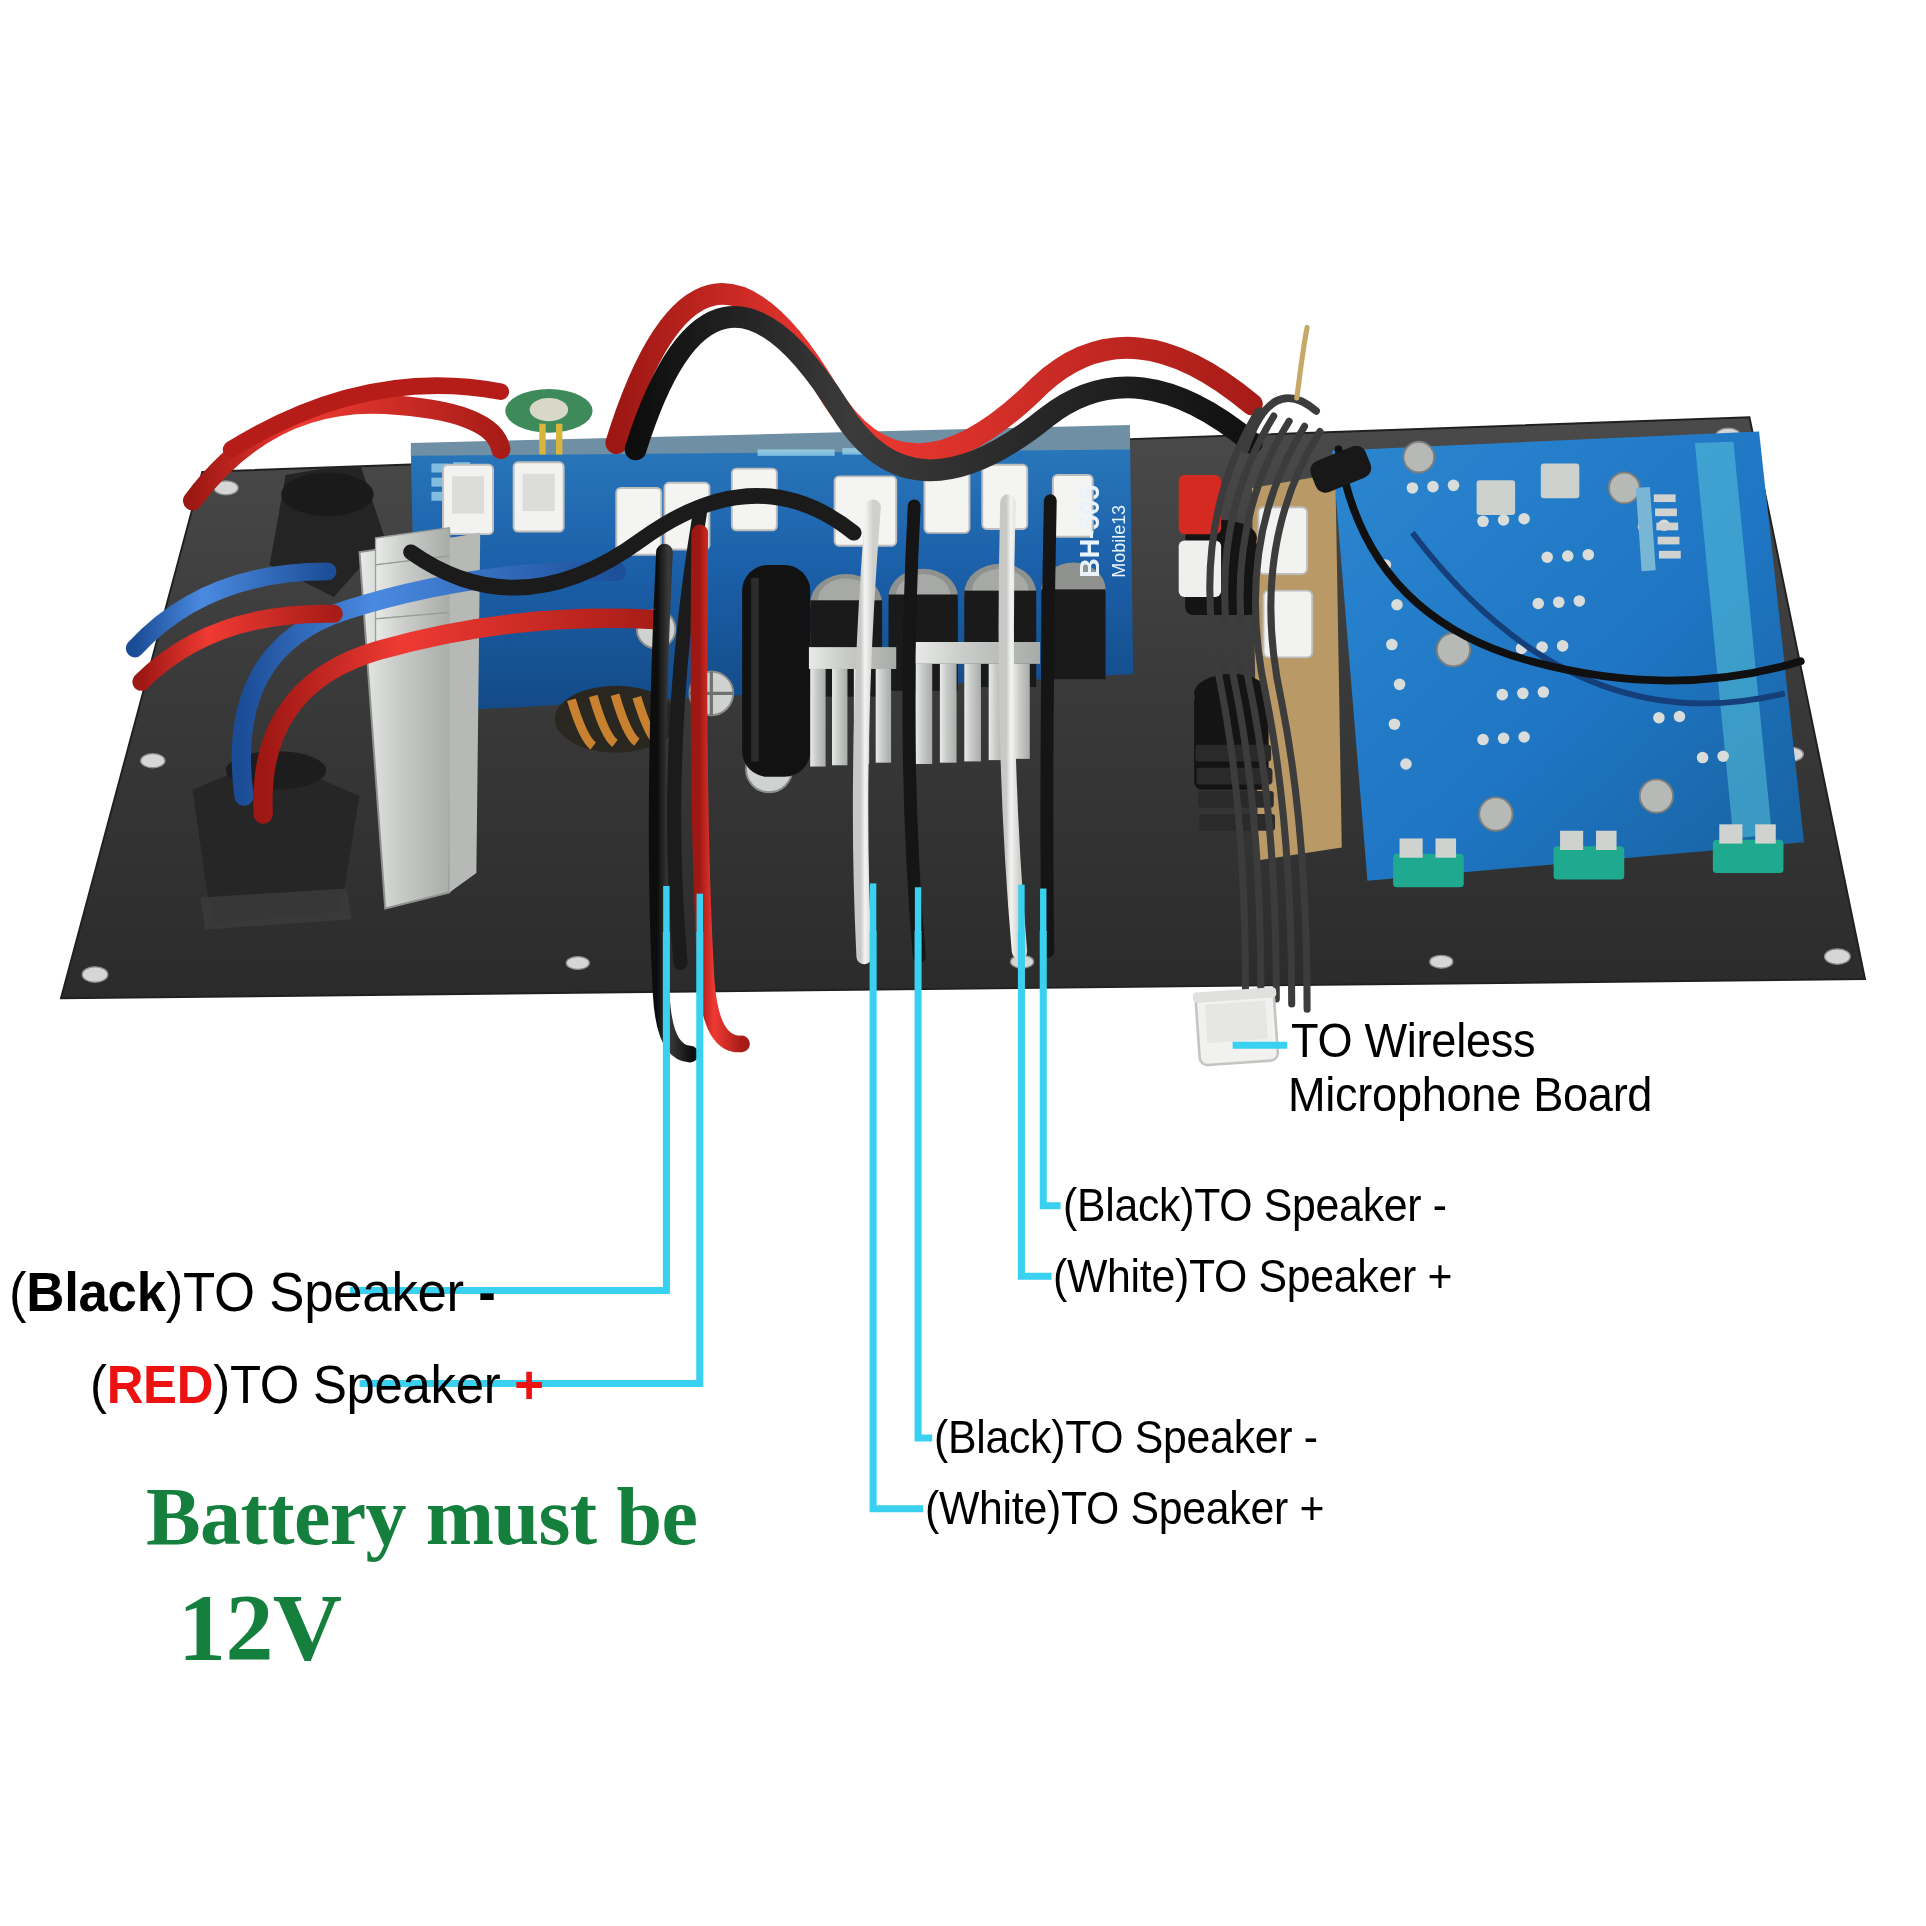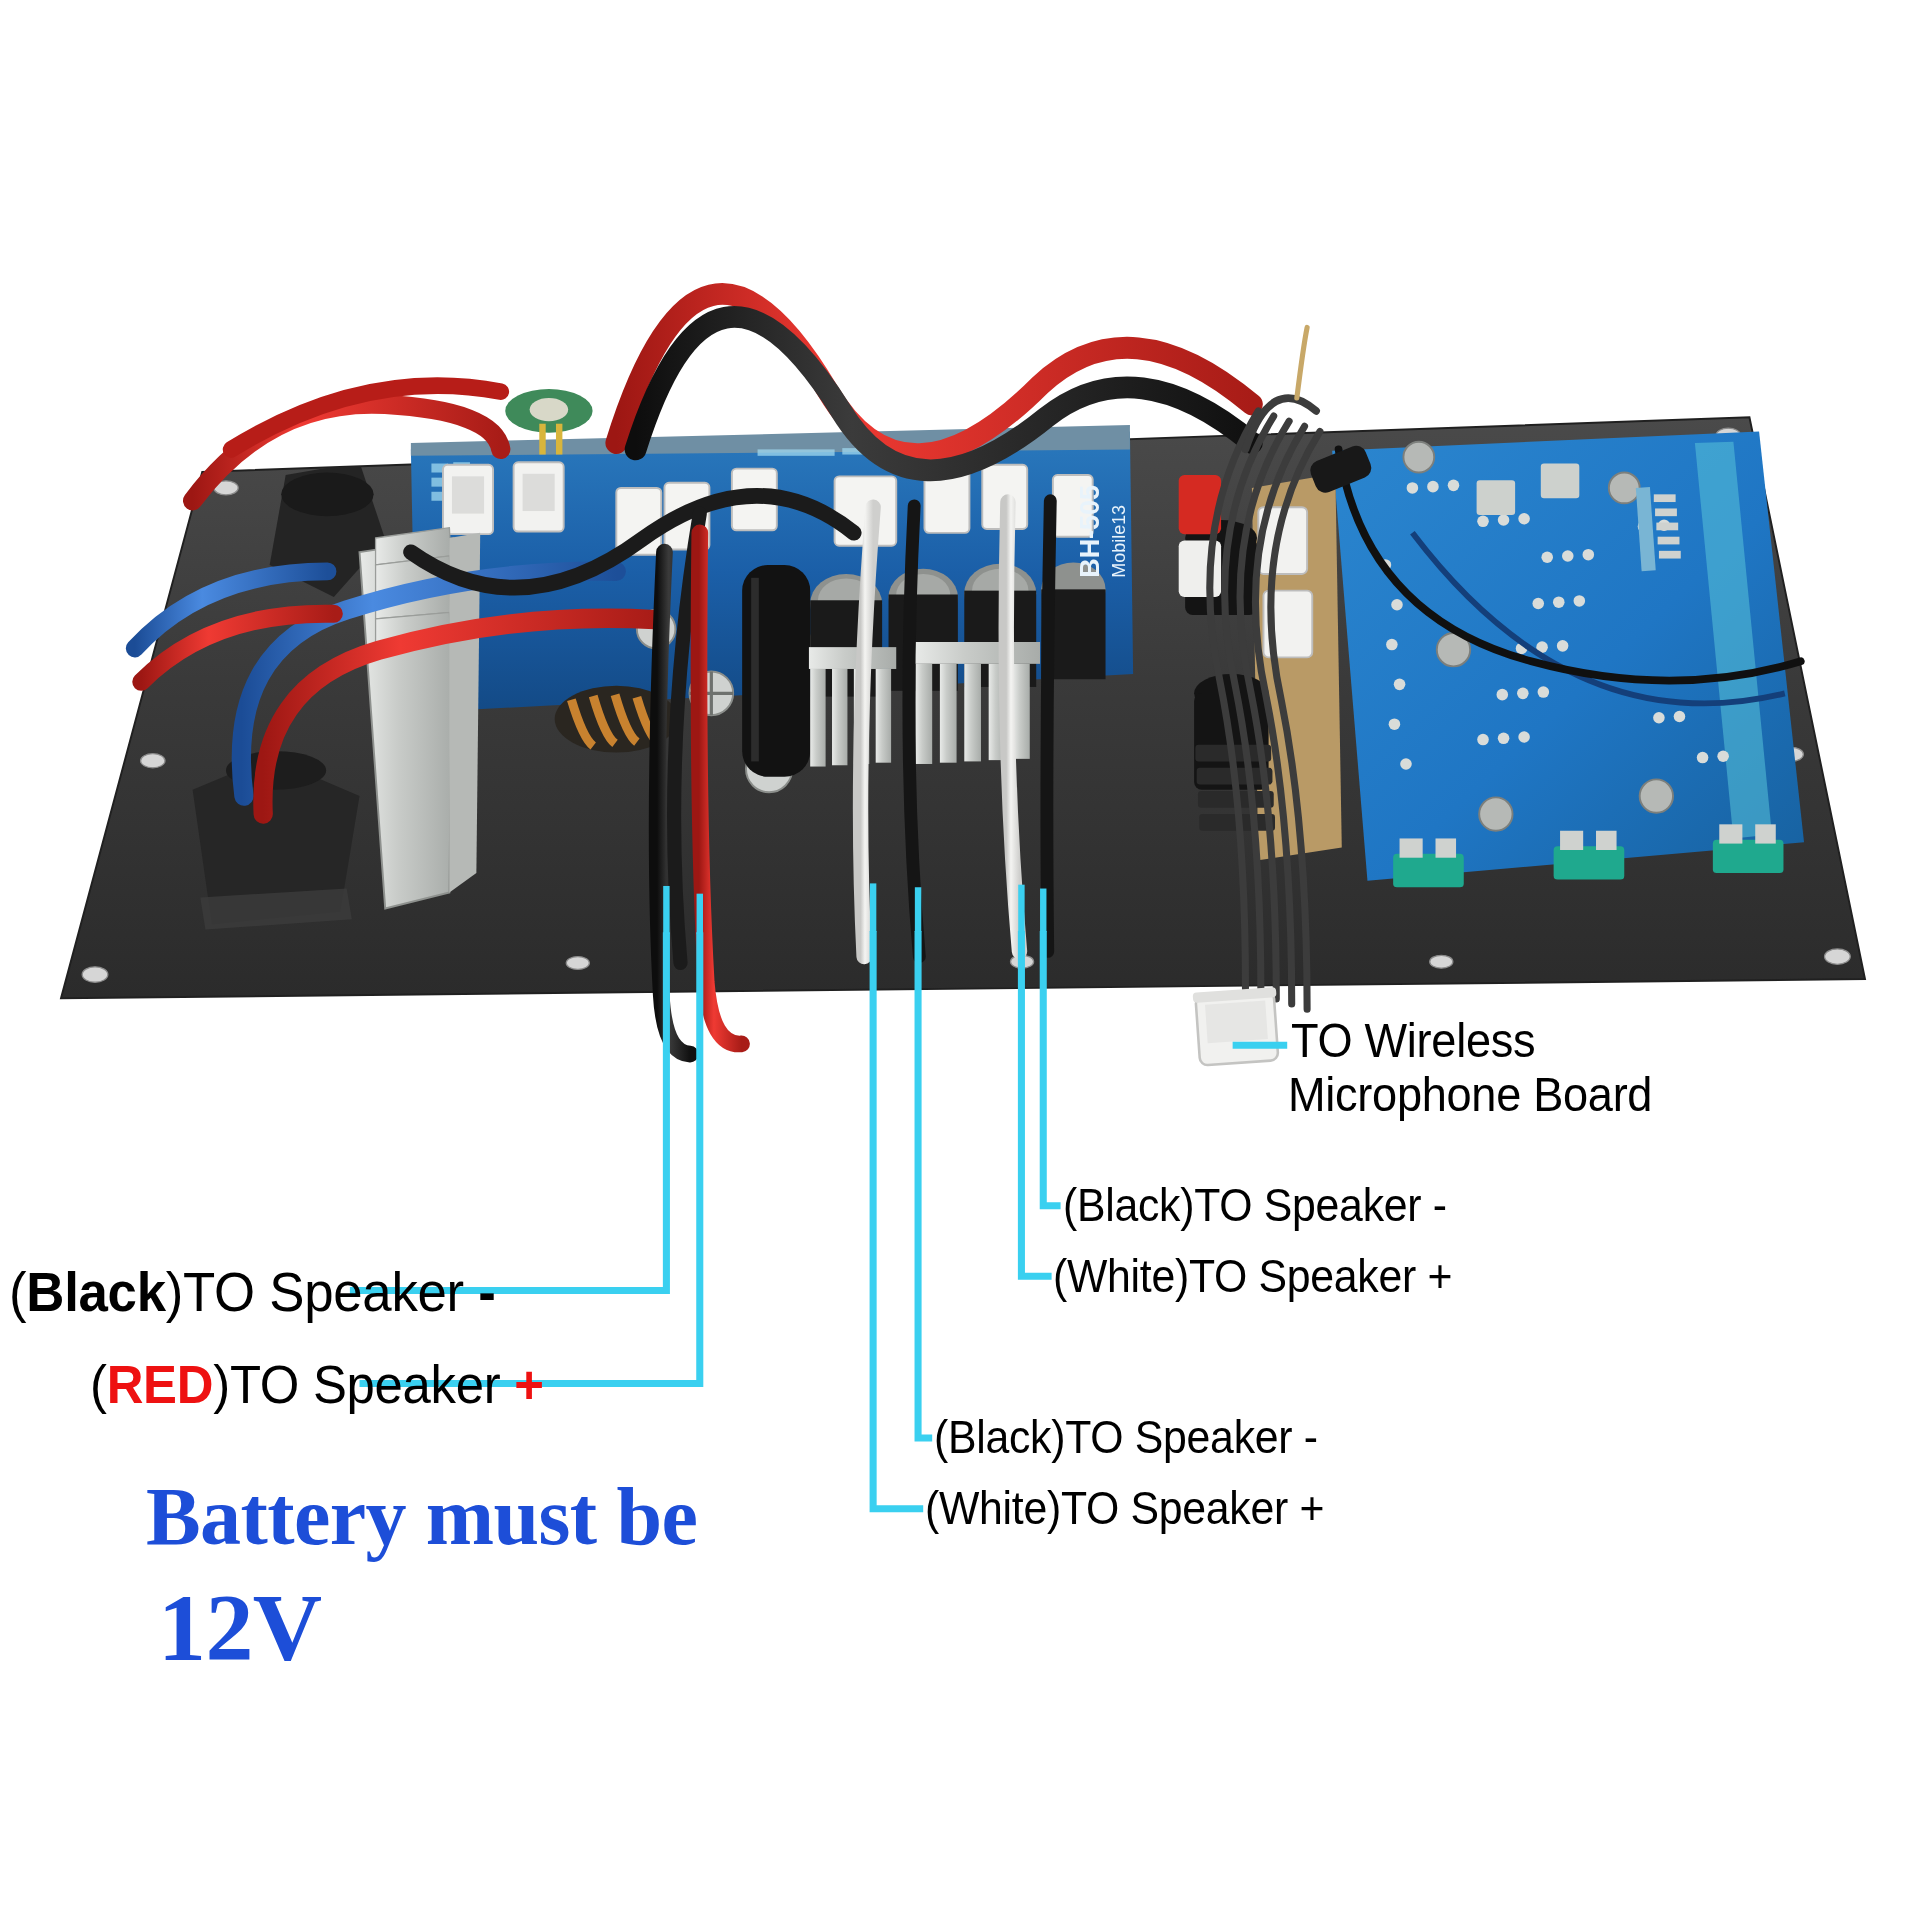--- a/index.html
+++ b/index.html
@@ -33,26 +33,26 @@
   .l-blk-right {left:1063px;top:1180px;font-size:46px;transform:scaleX(.93);}
   .l-wht-right {left:1053px;top:1251px;font-size:46px;transform:scaleX(.93);}
 
   .l-blk-mid   {left:934px;top:1412px;font-size:46px;transform:scaleX(.93);}
   .l-wht-mid   {left:925px;top:1483px;font-size:46px;transform:scaleX(.93);}
 
   .l-blk-left  {left:9px;top:1262px;font-size:55px;transform:scaleX(.96);}
   .l-red-left  {left:90px;top:1355px;font-size:53px;transform:scaleX(.96);}
 
   .warn{
-    position:absolute;color:#1d4ed8;
+    position:absolute;color:#15803d;
     font-family:"Liberation Serif","DejaVu Serif",serif;
     font-weight:bold;white-space:nowrap;
   }
   .w-1{left:146px;top:1470px;font-size:82px;letter-spacing:-0.6px;transform:scaleX(1.0);}
-  .w-2{left:158px;top:1572px;font-size:96px;letter-spacing:-0.6px;}
+  .w-2{left:178px;top:1572px;font-size:96px;letter-spacing:-0.6px;}
 </style>
 </head>
 <body>
 
 <div id="stage">
 
   <svg class="scene" viewBox="0 0 3000 3000">
     <defs>
       <linearGradient id="panelG" x1="0" y1="0" x2="0" y2="1">
         <stop offset="0" stop-color="#4a4a4a"></stop>

